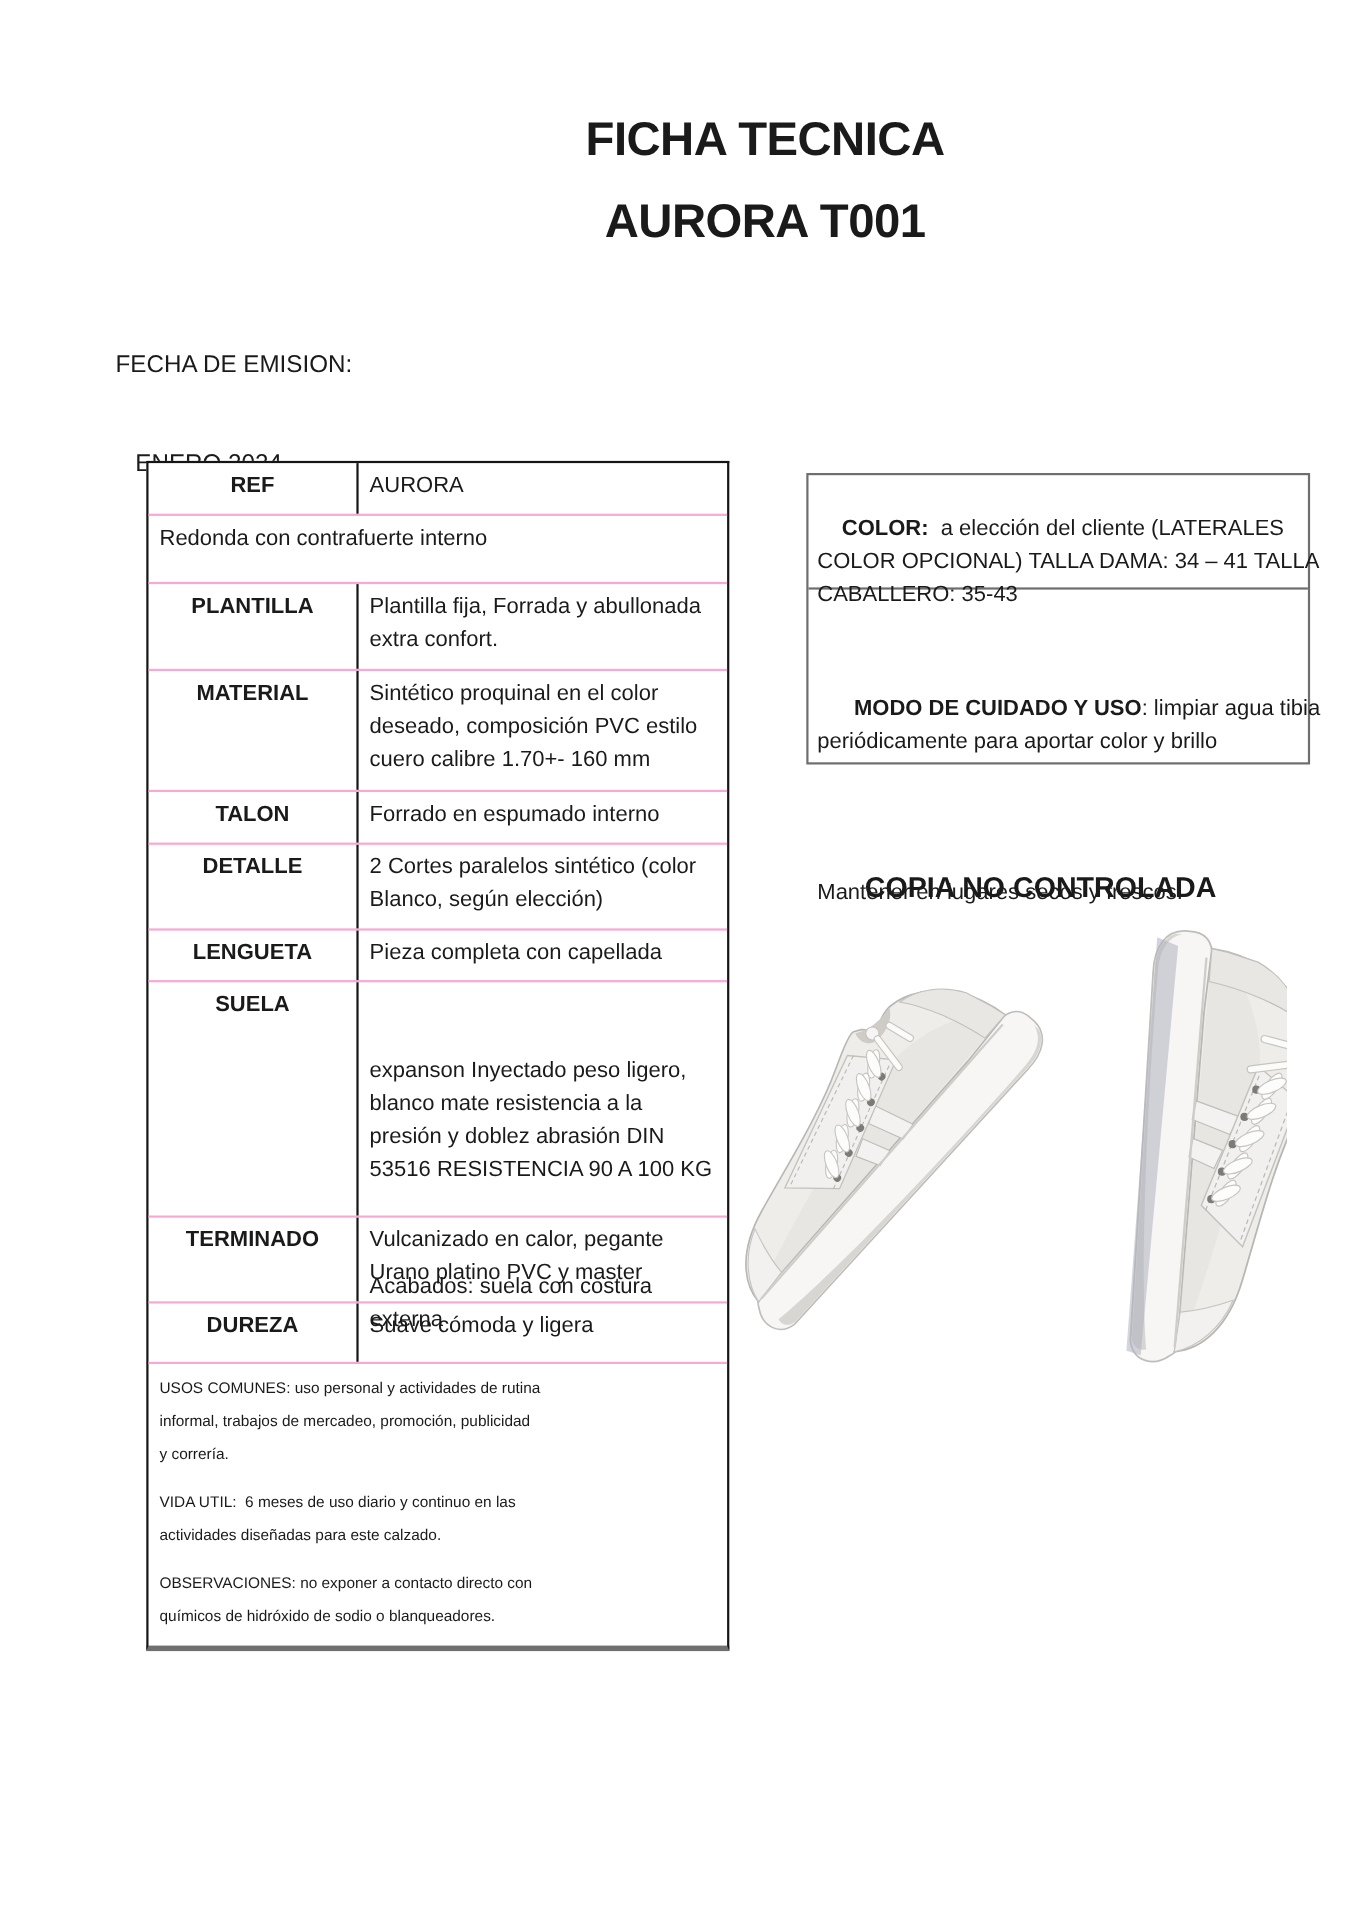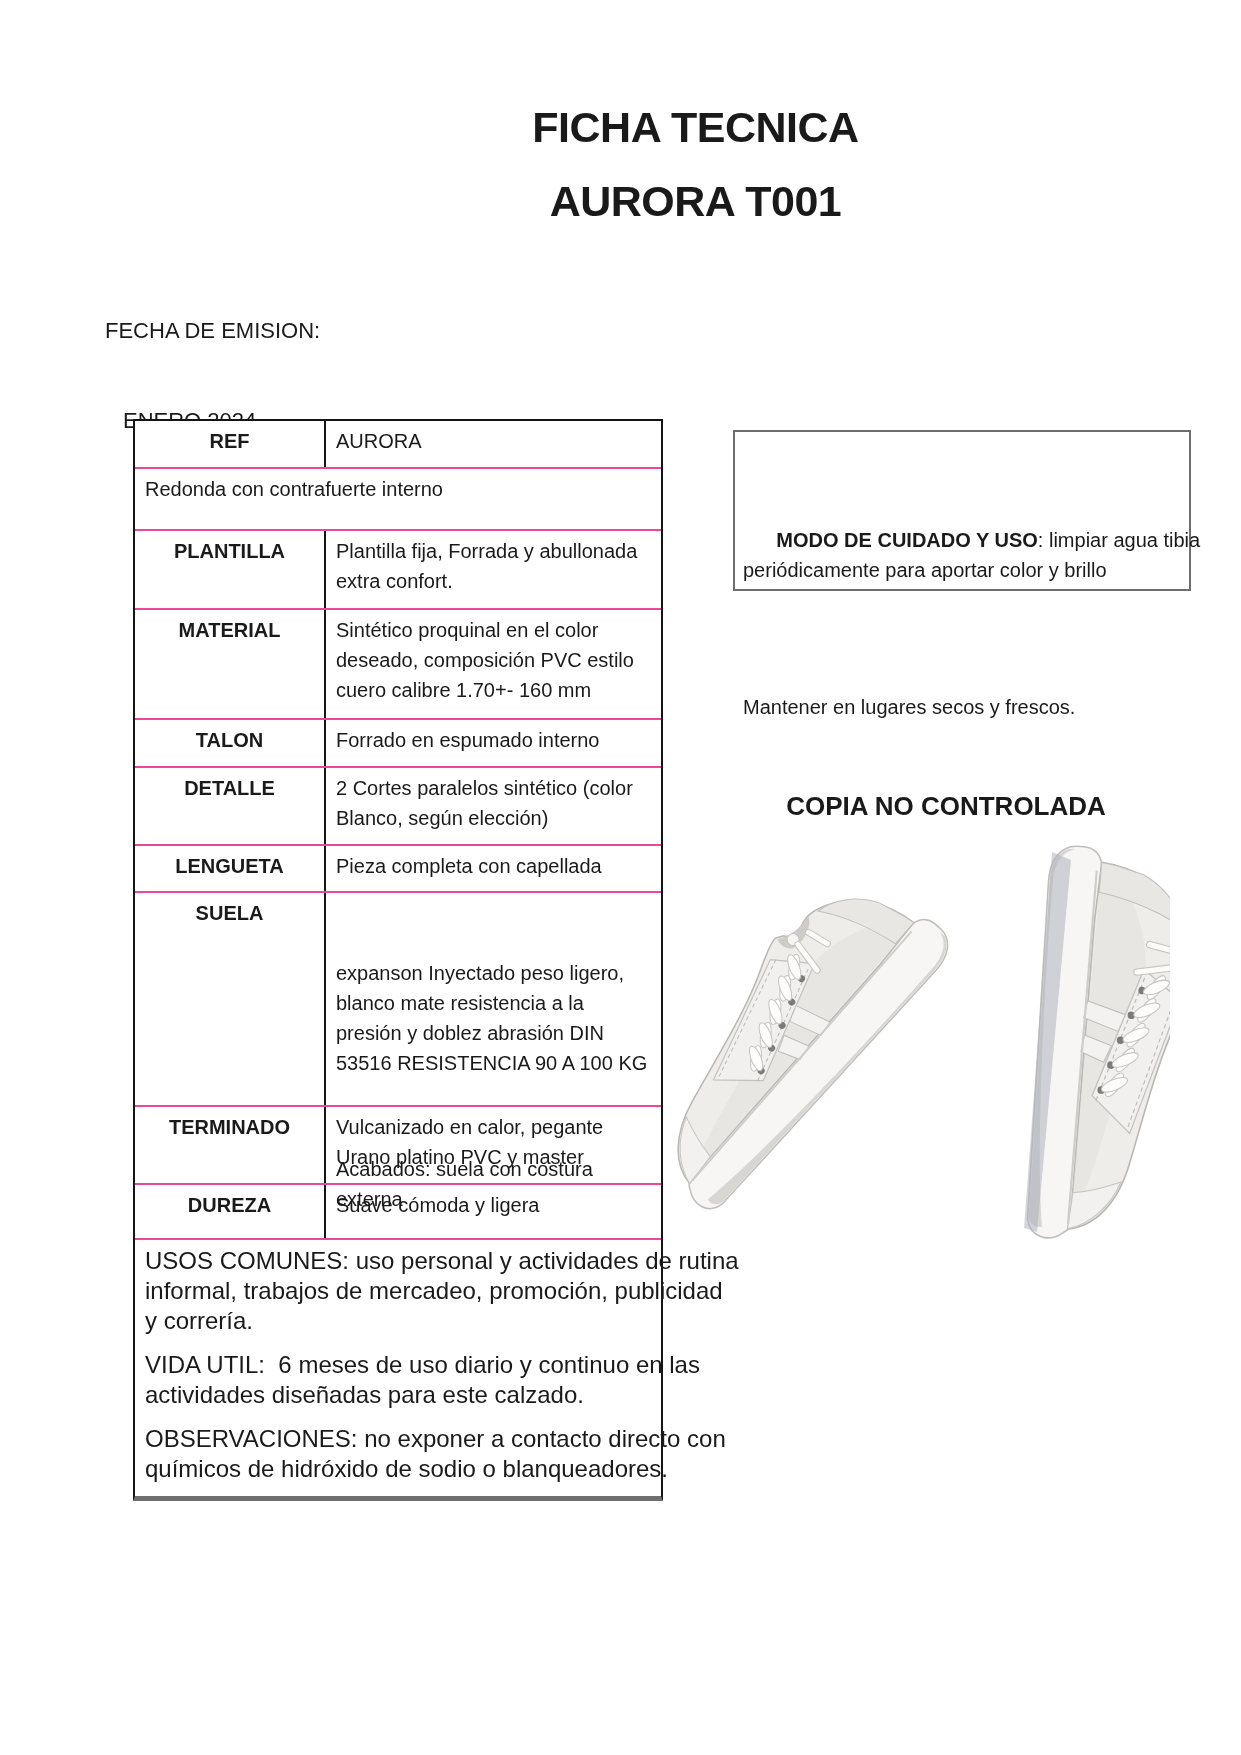--- a/index.html
+++ b/index.html
@@ -15,33 +15,33 @@
   #title1{top:102px;}
   #title2{top:176px;}
   
   .emission{left:105px;top:256px;font-size:22px;line-height:30px;white-space:pre;}
   .emission .line2{margin-left:18px;}
   
   .spec-wrap{
     left:133px;top:419px;width:530px;height:1082px;box-sizing:border-box;
     border:2px solid #151515;border-bottom:5px solid #6f6f6f;background:#fff;
   }
-  .spec-row{display:flex;box-sizing:border-box;border-bottom:2px solid #ec4899;}
+  .spec-row{display:flex;box-sizing:border-box;border-bottom:2px solid #f9a8d4;}
   .spec-row:last-child{border-bottom:none;}
   .spec-label{
     width:191px;flex:0 0 191px;box-sizing:border-box;border-right:2px solid #151515;
     text-align:center;font-weight:bold;font-size:20px;line-height:30px;padding-top:5px;
   }
   .spec-value{
     flex:1;font-size:20px;line-height:30px;padding:5px 4px 0 10px;white-space:pre;
   }
   .spec-value .para2{margin-top:16px;}
   
   .usage-cell{
-    box-sizing:border-box;padding:6px 4px 0 10px;font-size:24px;line-height:30px;
+    box-sizing:border-box;padding:6px 4px 0 10px;font-size:14px;line-height:30px;
   }
   .usage-cell p{margin:0 0 14px 0;white-space:pre;}
   
   .care-box{
     left:733px;top:430px;width:458px;box-sizing:border-box;
     border:2px solid #6e6e6e;background:#fff;
   }
   .care-row{box-sizing:border-box;padding:3px 6px 0 8px;font-size:20px;line-height:30px;white-space:pre;}
   .care-row-1{height:104px;border-bottom:2px solid #6e6e6e;}
   .care-row-2{height:157px;}
@@ -134,20 +134,25 @@
 informal, trabajos de mercadeo, promoción, publicidad
 y correría.</p>
     <p>VIDA UTIL:  6 meses de uso diario y continuo en las
 actividades diseñadas para este calzado.</p>
     <p>OBSERVACIONES: no exponer a contacto directo con
 químicos de hidróxido de sodio o blanqueadores.</p>
   </div>
 </div>
 
 <div class="abs care-box">
+  <div class="care-row care-row-1">
+    <span class="bold">COLOR:</span><span>  a elección del cliente (LATERALES
+COLOR OPCIONAL) TALLA DAMA: 34 – 41 TALLA
+CABALLERO: 35-43</span>
+  </div>
   <div class="care-row care-row-2">
     <div>
       <span class="bold">MODO DE CUIDADO Y USO</span><span>: limpiar agua tibia
 periódicamente para aportar color y brillo</span>
     </div>
     <div class="care-extra">Mantener en lugares secos y frescos.</div>
   </div>
 </div>
 
 <div class="abs watermark">COPIA NO CONTROLADA</div>

